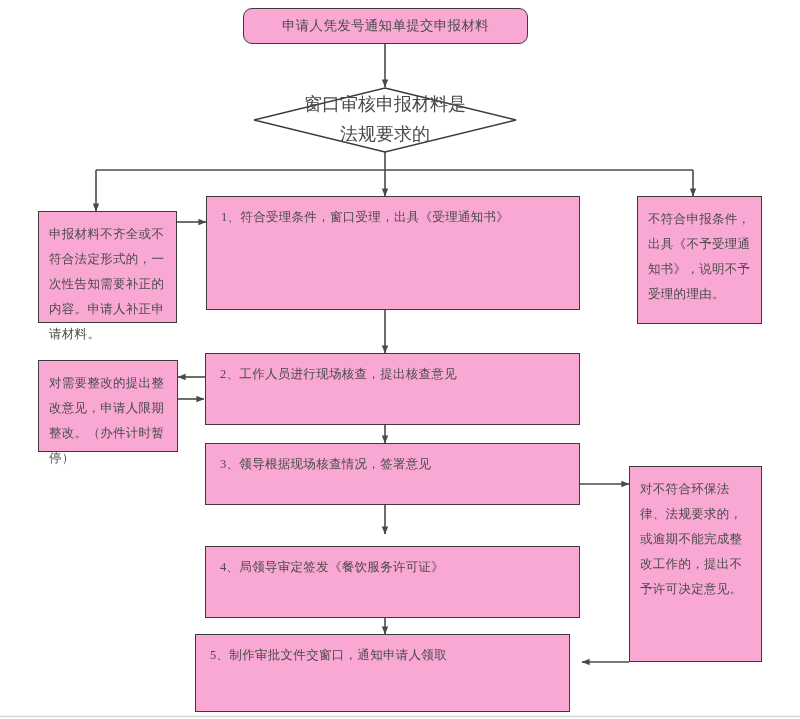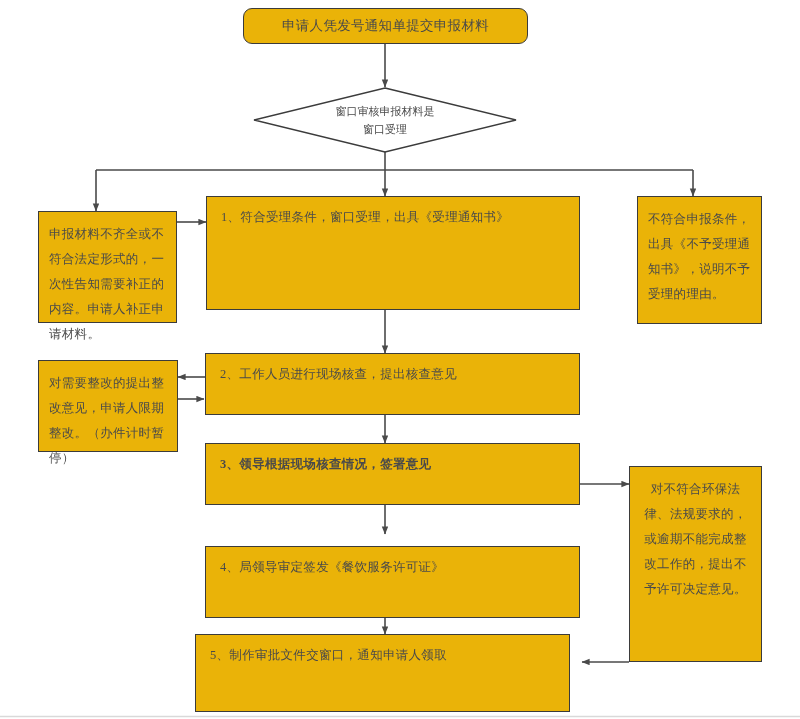--- a/index.html
+++ b/index.html
@@ -15,21 +15,21 @@
     position: relative;
     width: 800px;
     height: 719px;
     background: #ffffff;
     overflow: hidden;
   }
   .node {
     position: absolute;
     box-sizing: border-box;
     border: 1px solid #3b3b3b;
-    background: #eab308;
+    background: #f9a8d4;
     color: #4a4a4a;
     font-size: 12.5px;
     line-height: 2.0;
     letter-spacing: 0.3px;
   }
   .node.rounded {
     border-radius: 9px;
     display: flex;
     align-items: center;
     justify-content: center;
@@ -57,21 +57,21 @@
   .diamond-label {
     position: absolute;
     left: 0;
     top: 0;
     width: 100%;
     height: 100%;
     display: flex;
     flex-direction: column;
     align-items: center;
     justify-content: center;
-    font-size: 11px;
+    font-size: 18px;
     line-height: 1.65;
     color: #4a4a4a;
     pointer-events: none;
   }
   #edges {
     position: absolute;
     left: 0;
     top: 0;
     width: 800px;
     height: 719px;
@@ -135,53 +135,53 @@
   <div class="node rounded" style="left:243px; top:8px; width:285px; height:36px;">
     <span class="node-text">申请人凭发号通知单提交申报材料</span>
   </div>
 
   <div class="diamond-wrap" style="left:253px; top:87px; width:264px; height:66px;">
     <svg width="264" height="66" viewBox="0 0 264 66" xmlns="http://www.w3.org/2000/svg">
       <polygon points="132,1 263,33 132,65 1,33" fill="#ffffff" stroke="#3b3b3b" stroke-width="1.4"></polygon>
     </svg>
     <div class="diamond-label">
       <span class="node-text">窗口审核申报材料是</span>
-      <span class="node-text">窗口受理</span>
+      <span class="node-text">法规要求的</span>
     </div>
   </div>
 
   <div class="node rect-left" style="left:38px; top:211px; width:139px; height:112px;">
     <span class="node-text">申报材料不齐全或不符合法定形式的，一次性告知需要补正的内容。申请人补正申请材料。</span>
   </div>
 
   <div class="node rect-step" style="left:206px; top:196px; width:374px; height:114px;">
     <span class="node-text">1、符合受理条件，窗口受理，出具《受理通知书》</span>
   </div>
 
   <div class="node rect-left" style="left:637px; top:196px; width:125px; height:128px;">
     <span class="node-text">不符合申报条件，出具《不予受理通知书》，说明不予受理的理由。</span>
   </div>
 
   <div class="node rect-left" style="left:38px; top:360px; width:140px; height:92px;">
     <span class="node-text">对需要整改的提出整改意见，申请人限期整改。（办件计时暂停）</span>
   </div>
 
-  <div class="node rect-step" style="left:205px; top:353px; width:375px; height:62px;">
+  <div class="node rect-step" style="left:205px; top:353px; width:375px; height:72px;">
     <span class="node-text">2、工作人员进行现场核查，提出核查意见</span>
   </div>
 
-  <div class="node rect-step" style="left:205px; top:443px; width:375px; height:62px;font-weight:bold;">
+  <div class="node rect-step" style="left:205px; top:443px; width:375px; height:62px;">
     <span class="node-text">3、领导根据现场核查情况，签署意见</span>
   </div>
 
   <div class="node rect-step" style="left:205px; top:534px; width:375px; height:72px;margin-top:12px;">
     <span class="node-text">4、局领导审定签发《餐饮服务许可证》</span>
   </div>
 
   <div class="node rect-step" style="left:195px; top:634px; width:375px; height:78px;">
     <span class="node-text">5、制作审批文件交窗口，通知申请人领取</span>
   </div>
 
-  <div class="node rect-left" style="left:629px; top:466px; width:133px; height:196px;text-align:center;">
+  <div class="node rect-left" style="left:629px; top:466px; width:133px; height:196px;">
     <span class="node-text">对不符合环保法律、法规要求的，或逾期不能完成整改工作的，提出不予许可决定意见。</span>
   </div>
 
 </div>
 
 </body></html>

